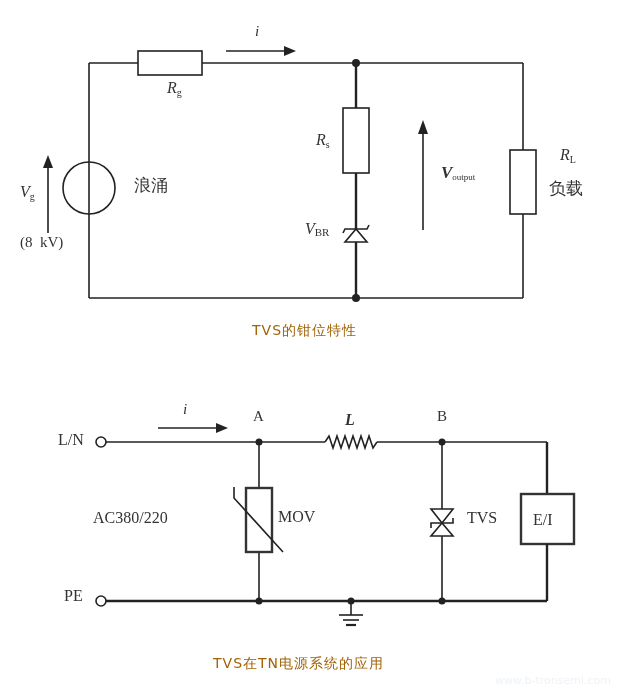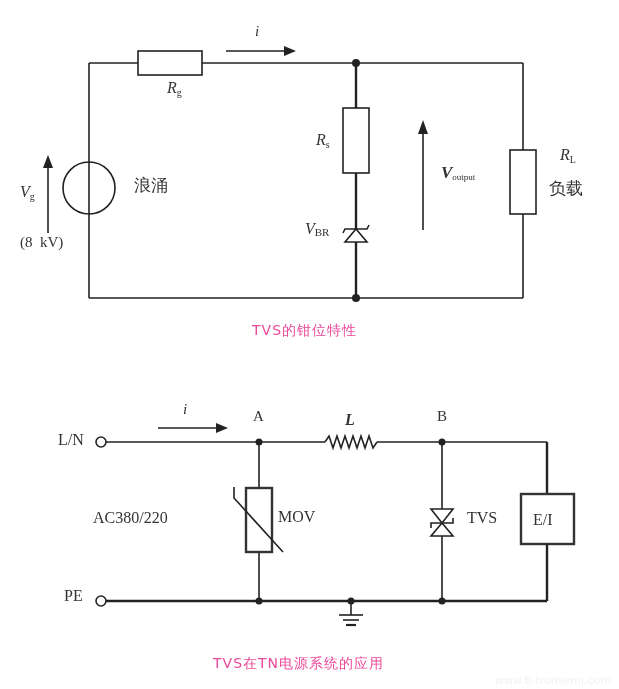--- a/index.html
+++ b/index.html
@@ -4,21 +4,21 @@
 <style>
   html, body { margin: 0; padding: 0; background: #ffffff; }
   body { width: 619px; height: 689px; position: relative; overflow: hidden; font-family: "Liberation Serif", serif; }
   svg { position: absolute; left: 0; top: 0; }
   .wire { stroke: #222; stroke-width: 1.6; fill: none; }
   .wire-thick { stroke: #222; stroke-width: 2.4; fill: none; }
   .comp { stroke: #222; stroke-width: 1.6; fill: #fff; }
   .comp-thick { stroke: #333; stroke-width: 2.4; fill: #fff; }
   .lbl { font-family: "Liberation Serif", serif; fill: #333; }
   .it { font-style: italic; }
-  .caption { position: absolute; font-family: "DejaVu Sans", sans-serif; font-size: 14px; color: #ec4899; letter-spacing: 1px; white-space: nowrap; }
+  .caption { position: absolute; font-family: "DejaVu Sans", sans-serif; font-size: 14px; color: #a16207; letter-spacing: 1px; white-space: nowrap; }
   .watermark { position: absolute; font-family: "DejaVu Sans", sans-serif; font-size: 11px; color: #eef2f6; white-space: nowrap; }
 </style>
 </head>
 <body>
 
 <svg width="619" height="689" viewBox="0 0 619 689">
 
   <g>
 
     <line class="wire" x1="89" y1="63" x2="138" y2="63"></line>

